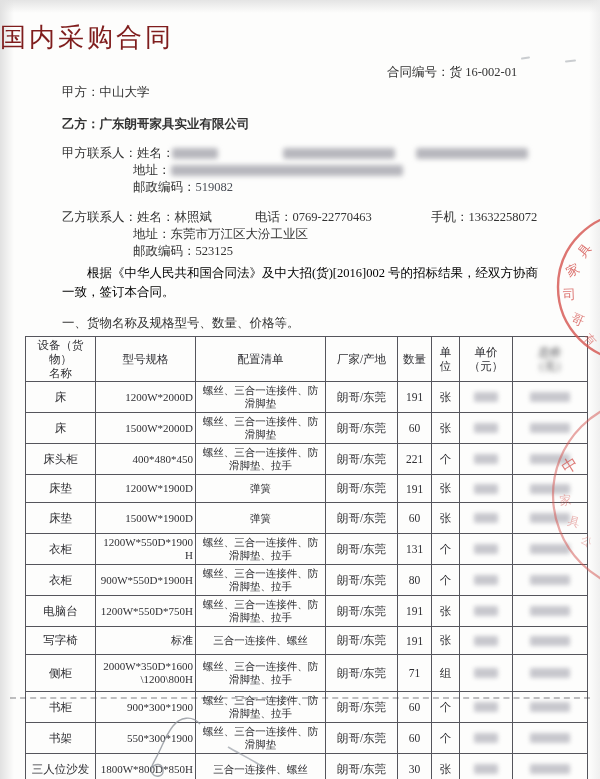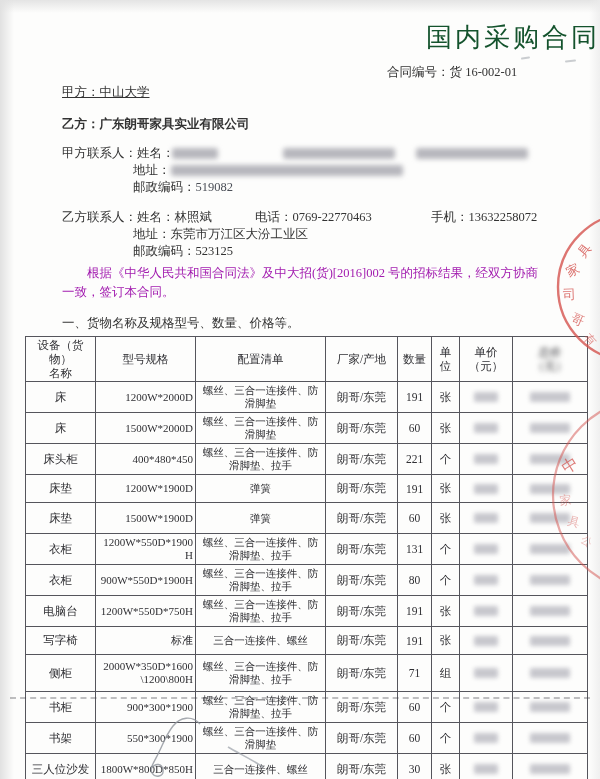--- a/index.html
+++ b/index.html
@@ -6,25 +6,25 @@
   .page{position:relative;width:600px;height:779px;background:#fdfdfc;overflow:hidden;
         font-family:"Liberation Serif","DejaVu Serif",serif;color:#333;}
   
   .edge-top{position:absolute;top:0;left:0;right:0;height:13px;
     background:linear-gradient(#e4e4e4,rgba(228,228,228,0));}
   .edge-left{position:absolute;top:0;left:0;bottom:0;width:14px;
     background:linear-gradient(90deg,#e1e1e1,rgba(225,225,225,0));}
   .edge-right{position:absolute;top:0;right:0;height:100%;width:11px;opacity:.75;
     background:linear-gradient(270deg,#ebebeb,rgba(235,235,235,0));}
   .line{position:absolute;font-size:12.5px;color:#333;white-space:nowrap;}
-  .title{position:absolute;top:20px;left:0;width:100%;text-align:right;
-    font-size:26px;letter-spacing:3px;color:#14532d;}
+  .title{position:absolute;top:20px;left:0;width:100%;text-align:left;
+    font-size:26px;letter-spacing:3px;color:#7f1d1d;}
   .bold{font-weight:600;}
   .clause{position:absolute;left:62px;top:264px;width:478px;font-size:12.5px;
-    line-height:19px;text-indent:2em;color:#a21caf;}
+    line-height:19px;text-indent:2em;color:#000000;}
   
   .rblob{position:absolute;height:11px;border-radius:3px;background:#b7b7bd;filter:blur(2.5px);}
   .blob{height:10px;border-radius:2px;background:#c7c7cd;filter:blur(2.2px);margin:0 auto;}
   .bu{width:24px;}
   .bt{width:40px;}
   .blurtxt{filter:blur(2.4px);color:#8d939c;}
   
   .pmark{position:absolute;height:2px;background:#a8adb3;opacity:.6;border-radius:1px;}
   
   .tbl{position:absolute;left:25px;top:336px;border-collapse:collapse;table-layout:fixed;}
@@ -50,21 +50,21 @@
   <div class="edge-right"></div>
 
   <div class="title">国内采购合同</div>
 
   <div class="line" style="left:387px;top:64px;">
     <span>合同编号：</span><span>货 16-002-01</span>
   </div>
   <div class="pmark" style="left:521px;top:57px;width:9px;transform:rotate(-8deg);"></div>
   <div class="pmark" style="left:565px;top:60px;width:11px;transform:rotate(-5deg);"></div>
 
-  <div class="line" style="left:62px;top:84px;text-decoration:underline;">甲方：中山大学</div>
+  <div class="line" style="left:62px;top:84px;">甲方：中山大学</div>
   <div class="line bold" style="left:62px;top:116px;">乙方：广东朗哥家具实业有限公司</div>
 
   <div class="line" style="left:62px;top:145px;">甲方联系人：姓名：</div>
   <div class="rblob" style="left:172px;top:148px;width:46px;"></div>
   <div class="rblob" style="left:283px;top:148px;width:112px;"></div>
   <div class="rblob" style="left:416px;top:148px;width:112px;"></div>
   <div class="line" style="left:133px;top:162px;">地址：</div>
   <div class="rblob" style="left:171px;top:165px;width:232px;"></div>
   <div class="line" style="left:133px;top:179px;">
     <span>邮政编码：</span><span style="color:#4b4f57;">519082</span>

